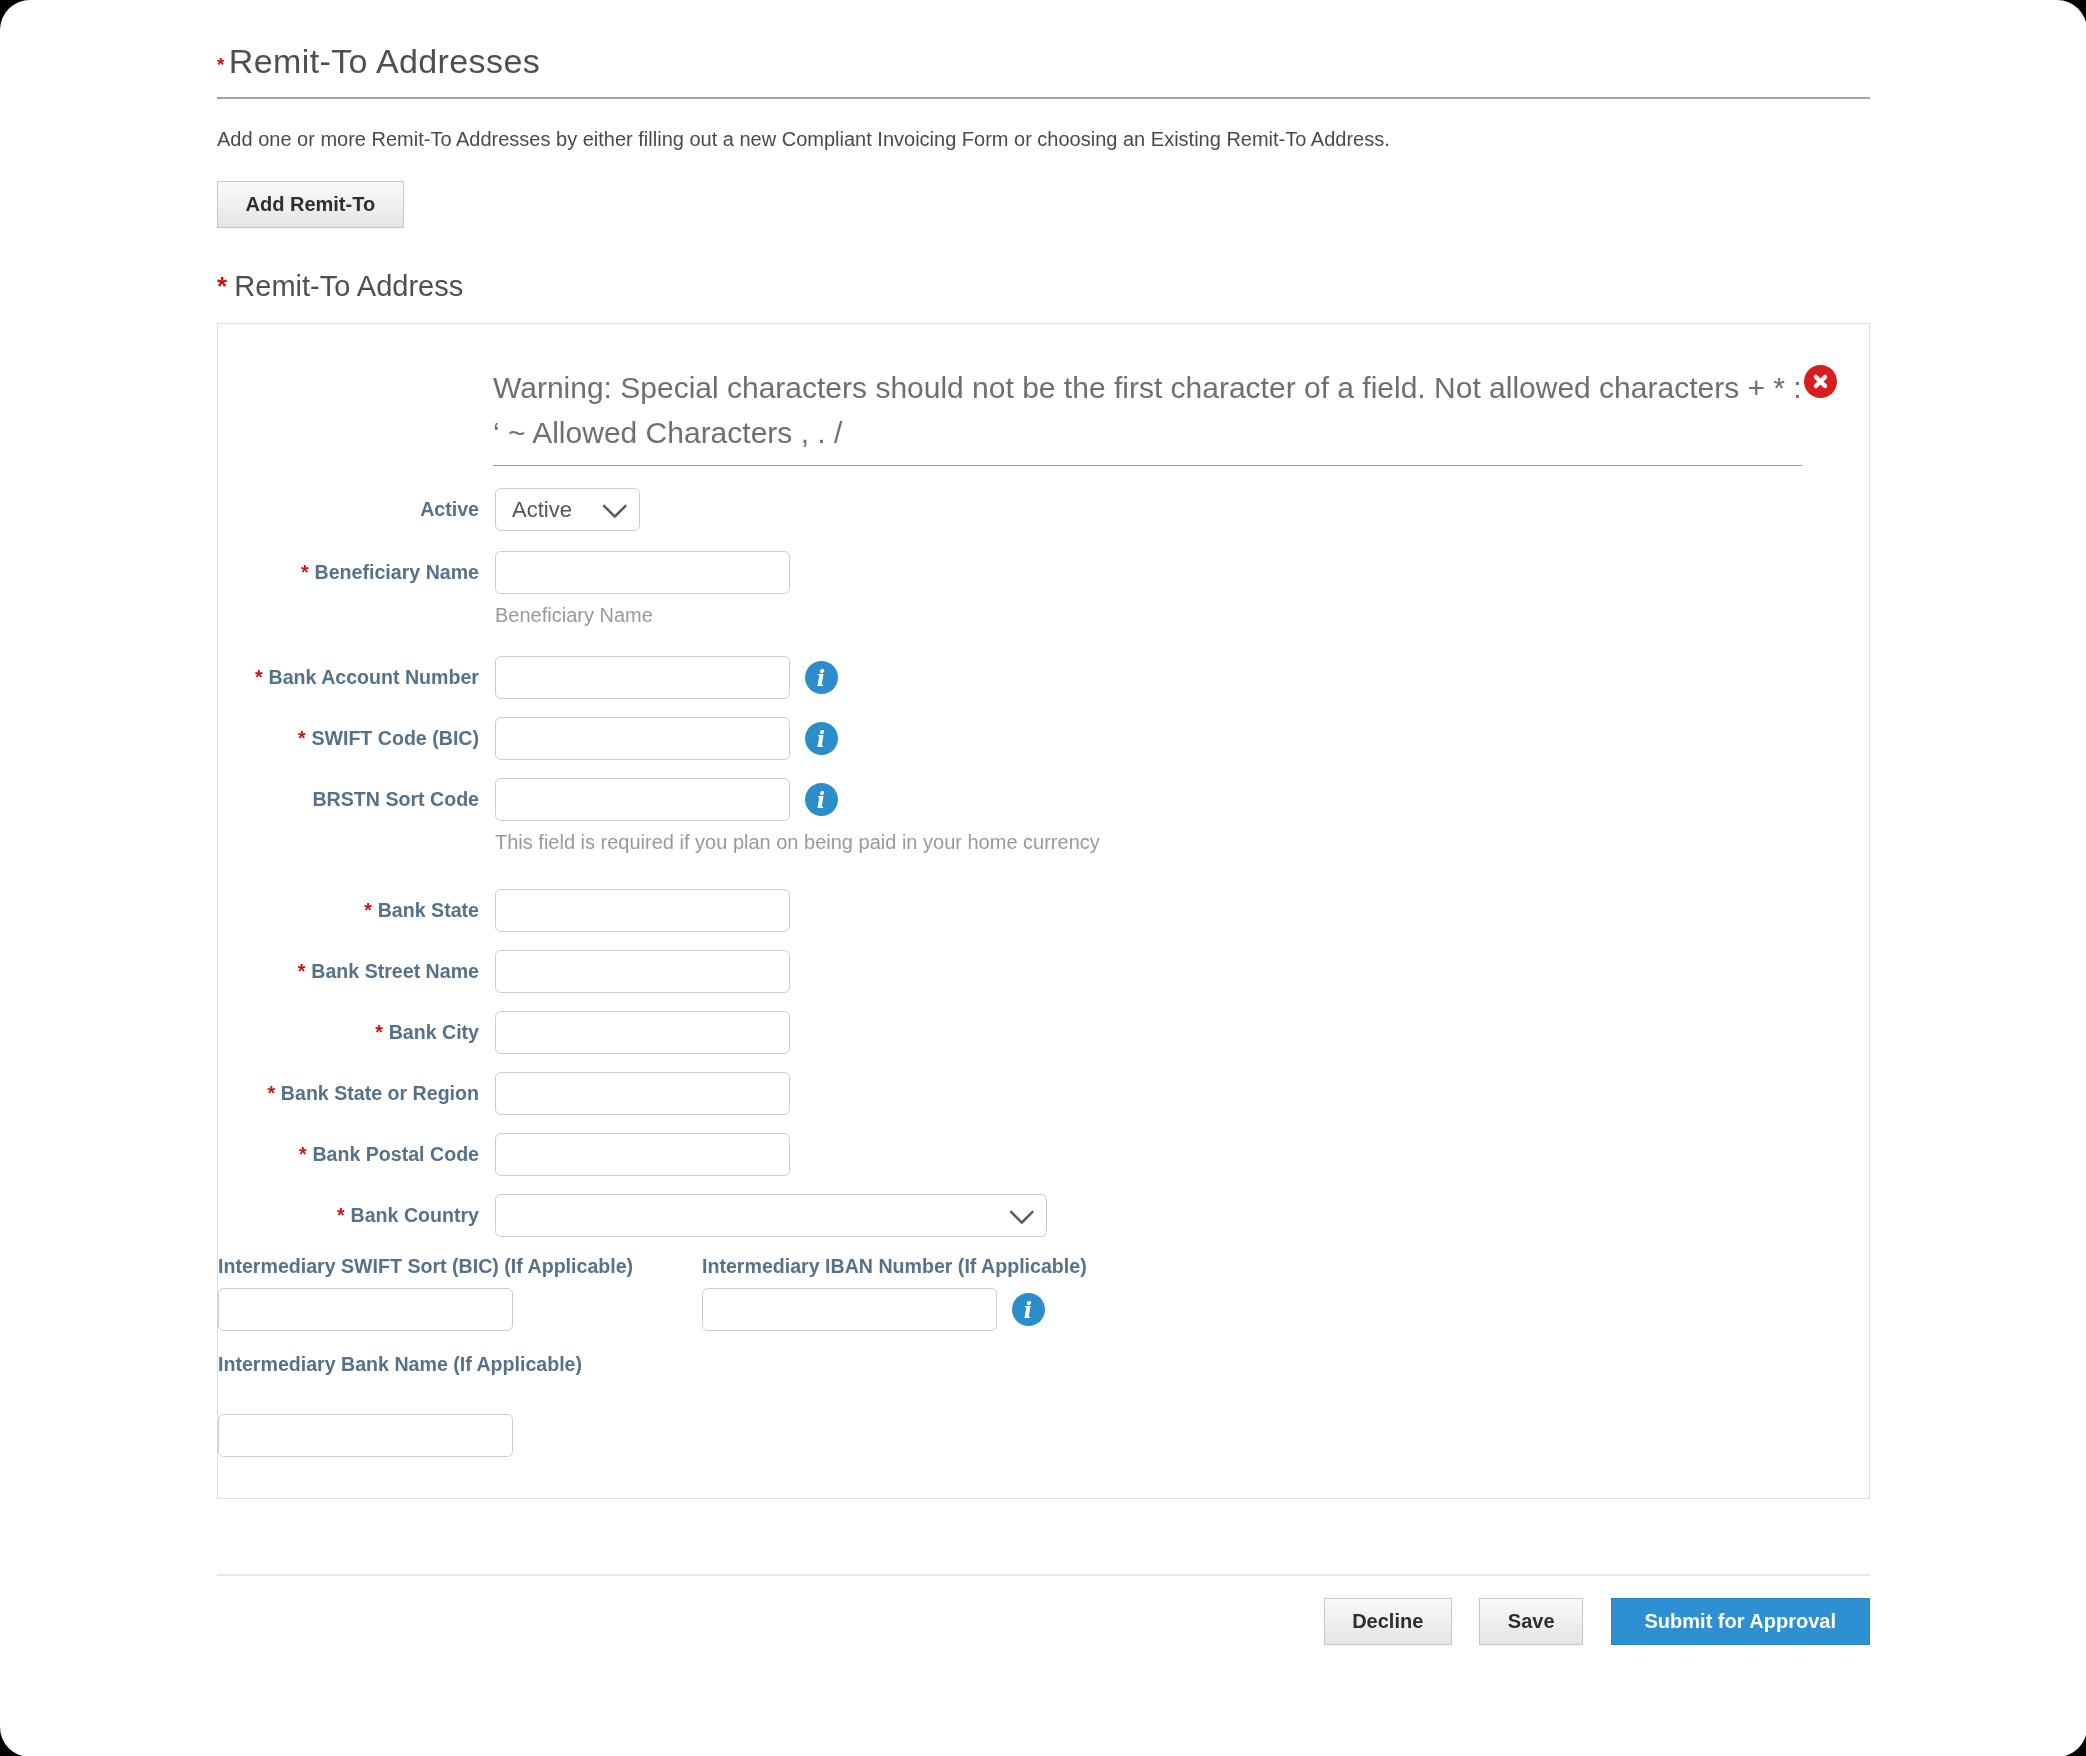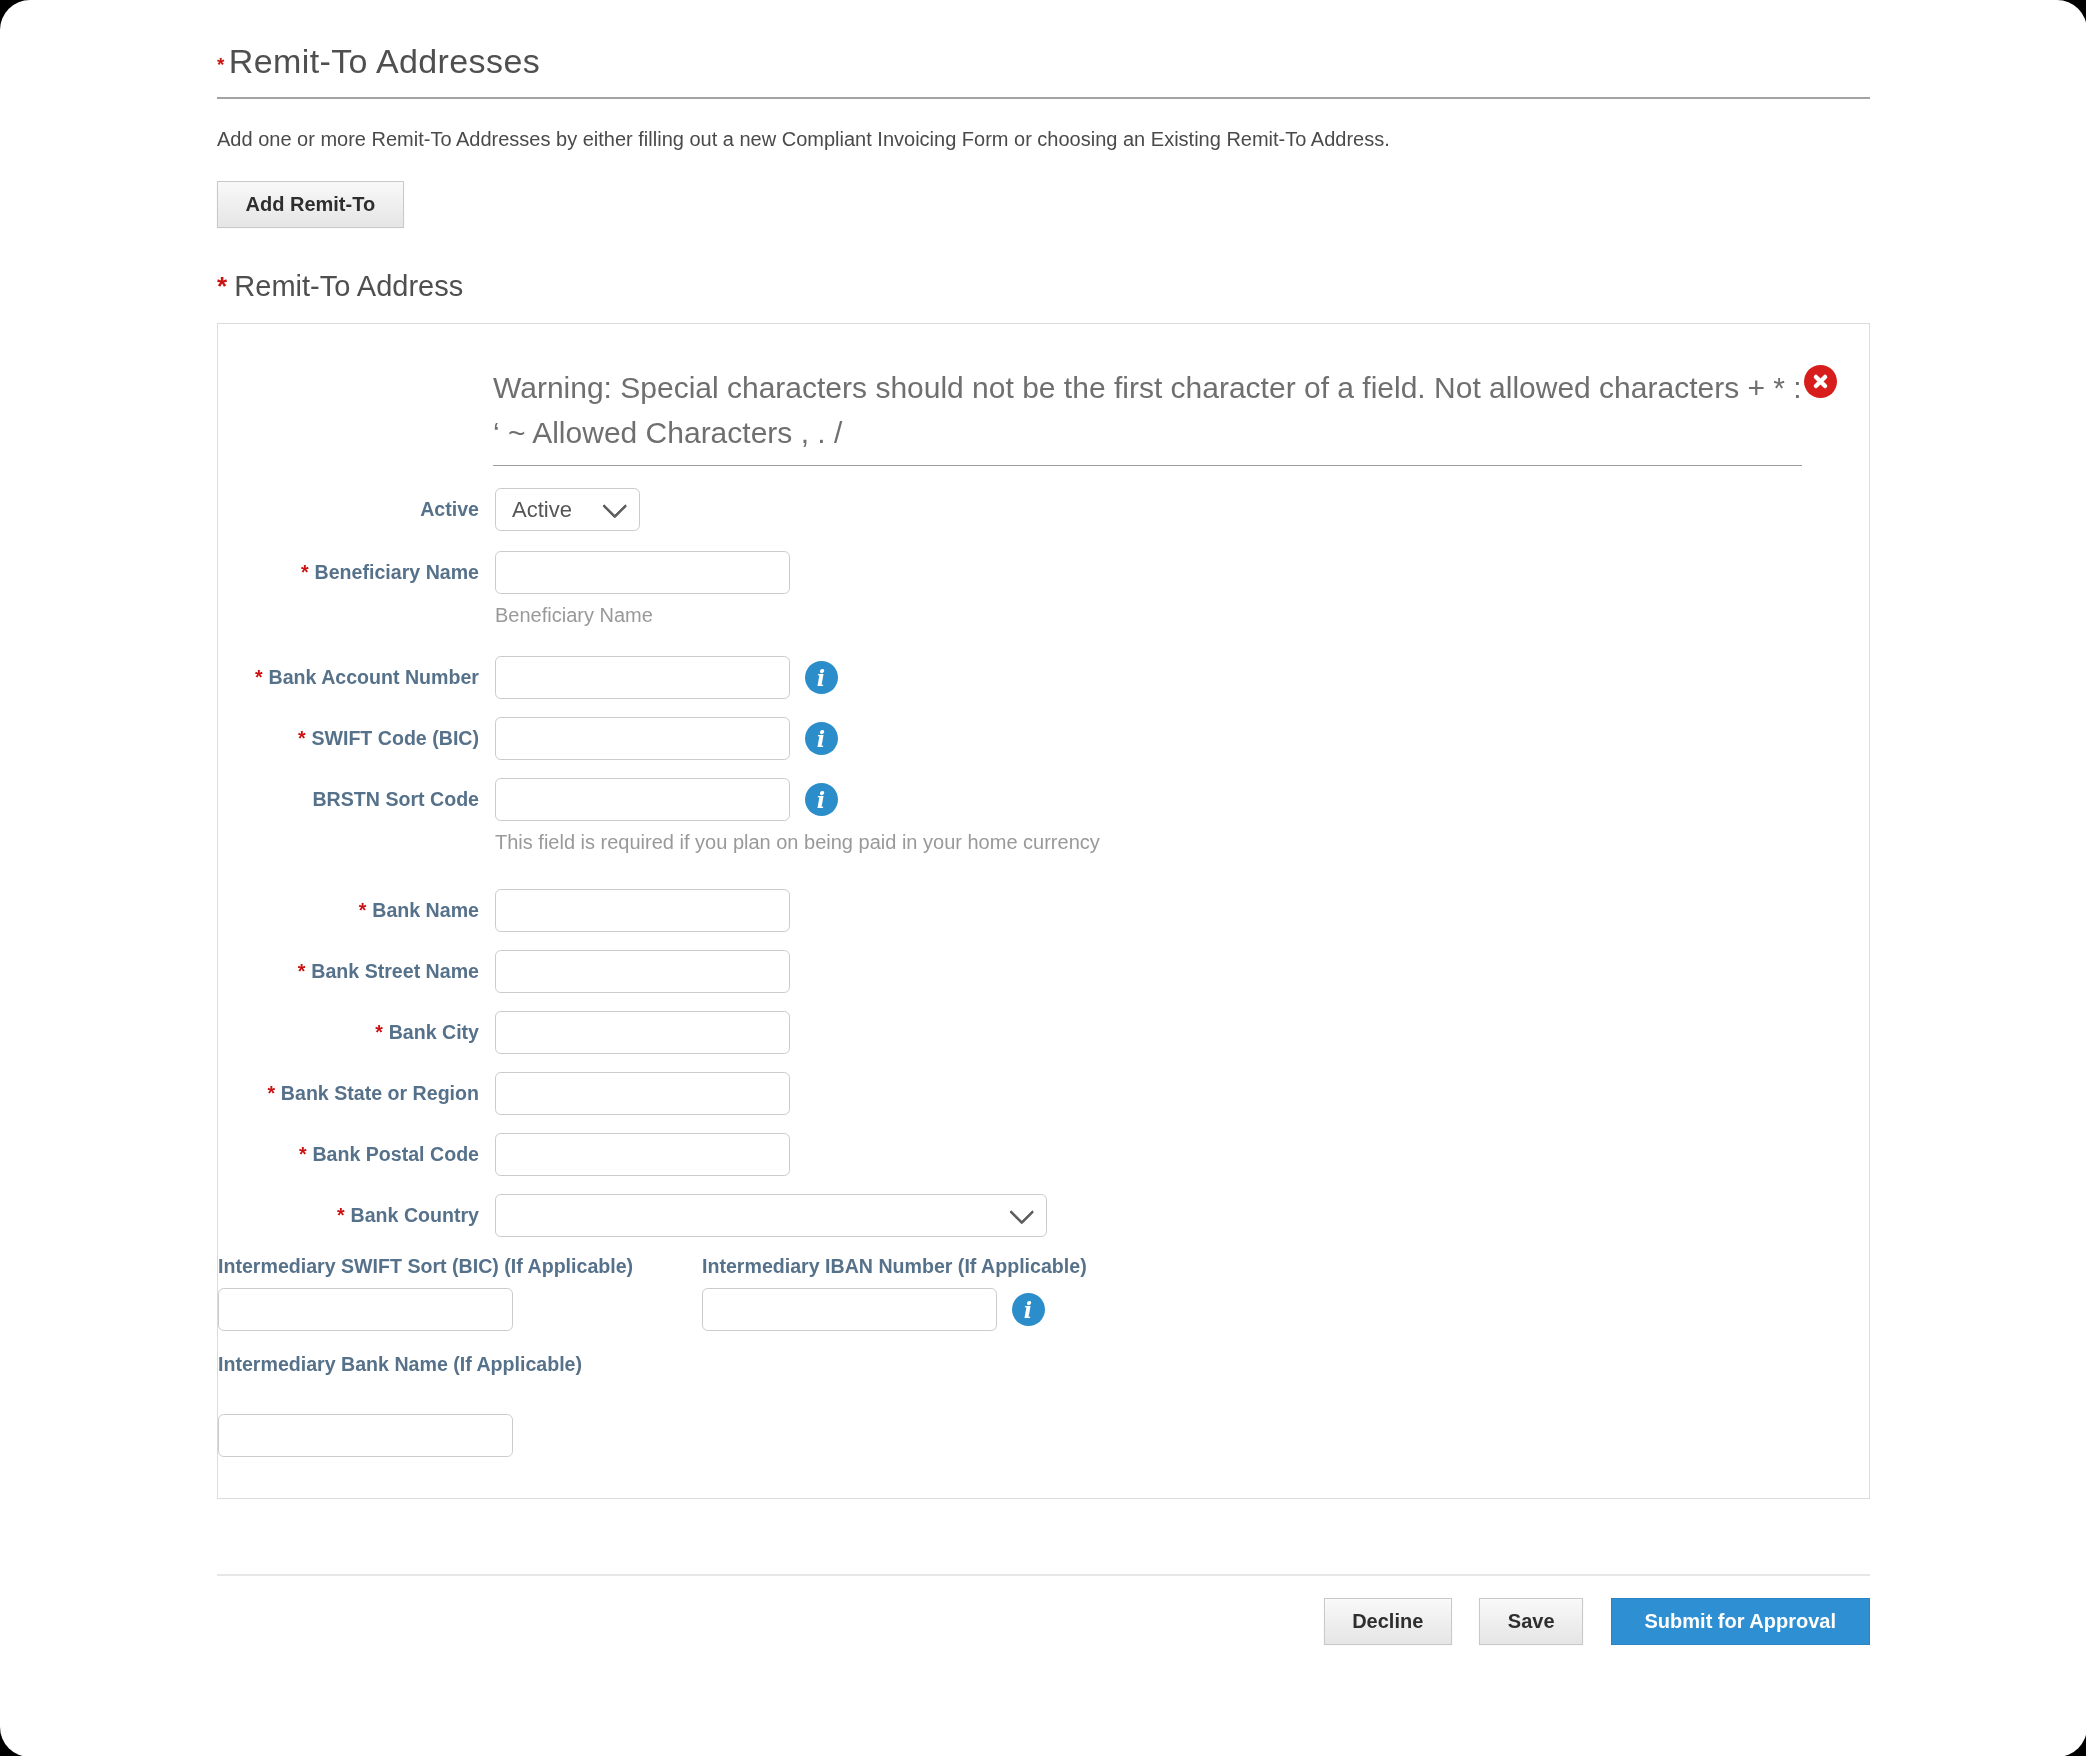--- a/index.html
+++ b/index.html
@@ -168,21 +168,21 @@
               <span class="info-icon">
                   <span>i</span>
                 </span>
             </div>
             <div class="help">This field is required if you plan on being paid in your home currency</div>
           </div>
         </div>
 
         <div class="row">
           <div class="label-cell">
-            <div class="lbl-inner"><span class="req">*</span><span>Bank Name</span></div>
+            <div class="lbl-inner"><span class="req">*</span><span>Bank State</span></div>
           </div>
           <div class="field-cell">
             <input class="txt" type="text" value="" style="">
           </div>
         </div>
 
         <div class="row">
           <div class="label-cell">
             <div class="lbl-inner"><span class="req">*</span><span>Bank Street Name</span></div>
           </div>

